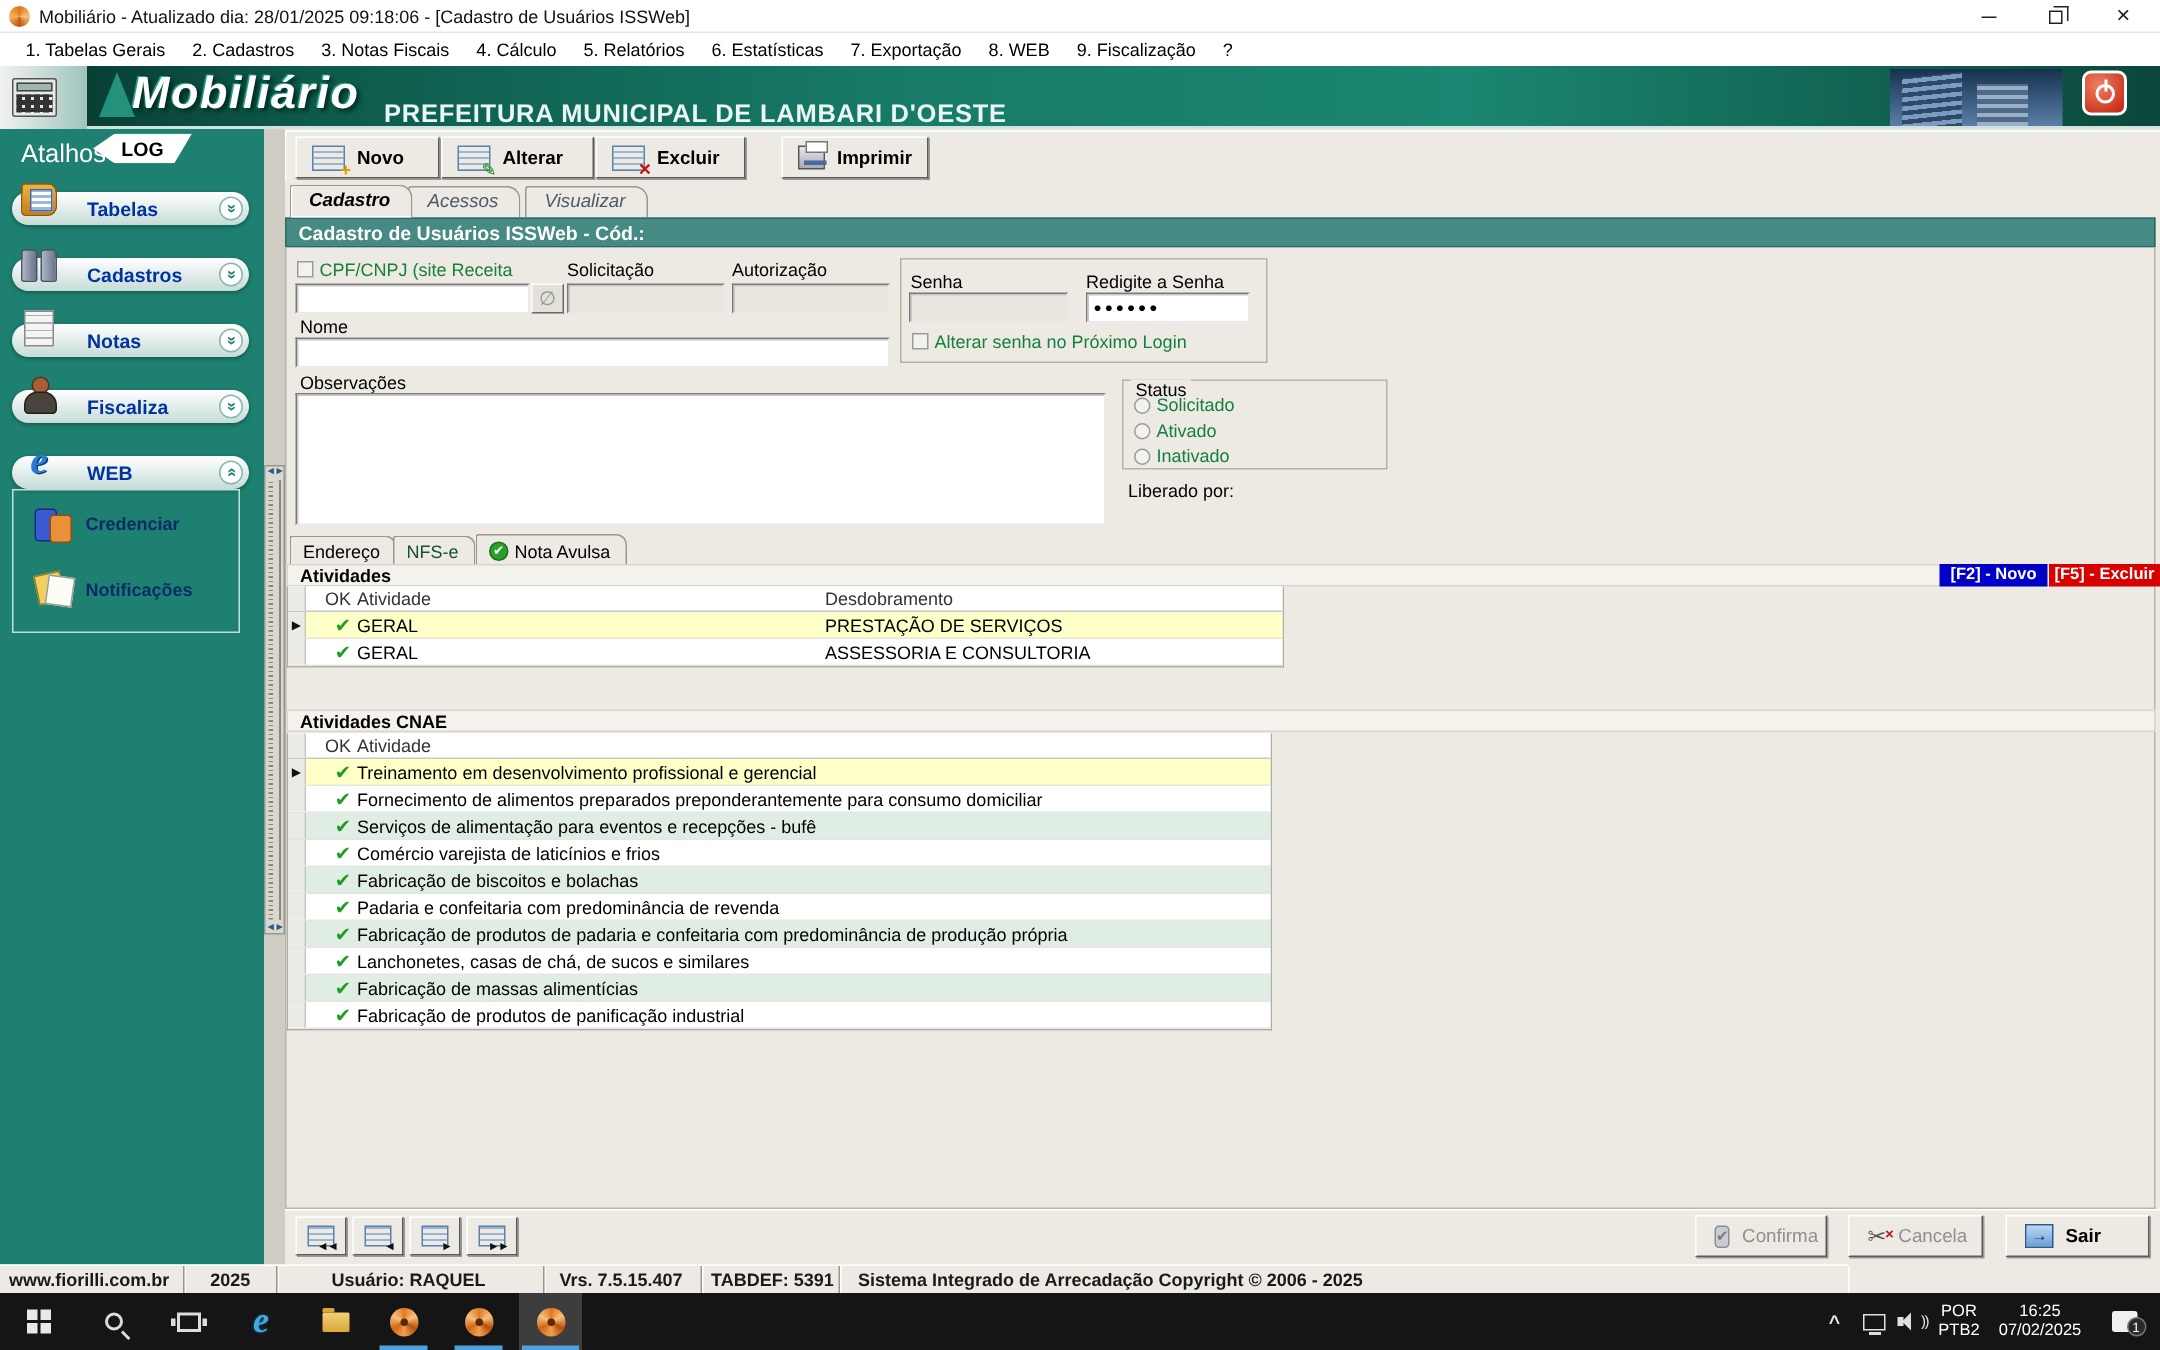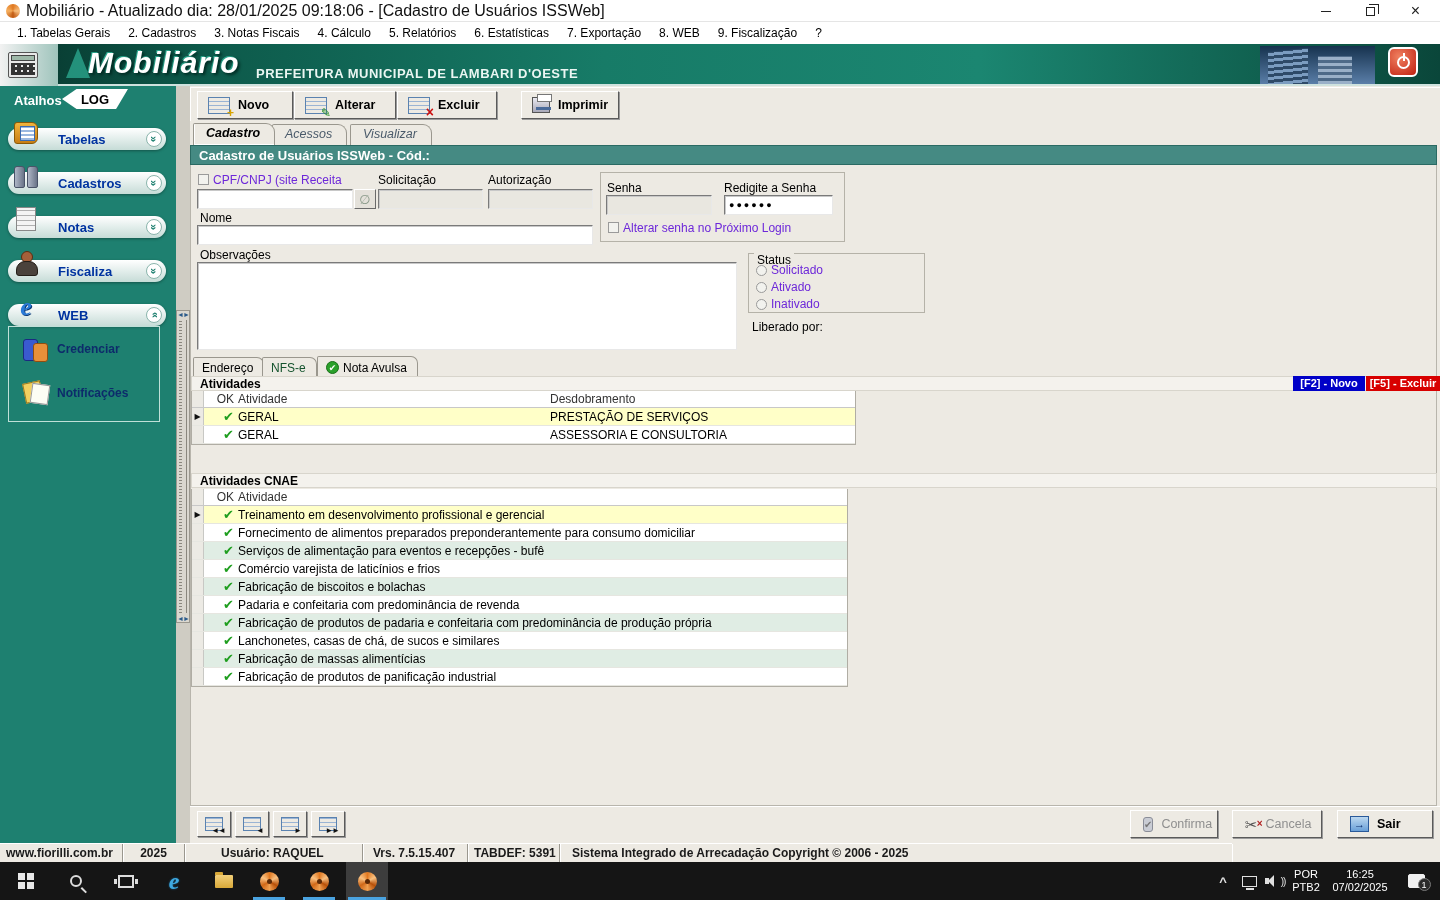--- a/index.html
+++ b/index.html
@@ -2,49 +2,49 @@
 <html><head>
 <meta charset="utf-8">
 <style>
   * { margin:0; padding:0; box-sizing:border-box; }
   html,body { width:1440px; height:900px; overflow:hidden; }
   body { font-family:"Liberation Sans","DejaVu Sans",sans-serif; font-size:12px; background:#EDEAE3; position:relative; color:#000; }
 
   
   .titlebar { position:absolute; left:0; top:0; width:1440px; height:22px; background:#fff; display:flex; align-items:center; padding-left:6px; border-bottom:1px solid #e5e5e5;}
   .appico { width:14px; height:14px; border-radius:50%; background:conic-gradient(#e07820,#f8c080,#c05810,#f6b060,#e07820); margin-right:6px; }
-  .ttext { font-size:16px; color:#111; }
+  .ttext { font-size:12px; color:#111; }
   .wbtn { position:absolute; top:0; width:45px; height:22px; display:flex; align-items:center; justify-content:center; color:#222; font-size:13px; }
   .minline { width:10px; height:1px; background:#222; }
   .restsq { width:9px; height:9px; border:1px solid #222; position:relative; background:#fff;}
   .restsq:before { content:""; position:absolute; left:2px; top:-4px; width:9px; height:9px; border:1px solid #222; border-left:none; border-bottom:none;}
 
   
   .menubar { position:absolute; left:0; top:22px; width:1440px; height:22px; background:#fff; display:flex; align-items:center; padding-left:8px; gap:0; }
   .menubar span { padding:2px 9px; cursor:default;text-align:right; }
 
   
   .banner { position:absolute; left:0; top:44px; width:1440px; height:42px; background:linear-gradient(90deg,#07352c 0%,#0d594a 14%,#177b67 42%,#1b8671 68%,#10604f 88%,#0a463a 100%); border-bottom:2px solid #cfe2de; }
   .calcwrap { position:absolute; left:0; top:0; width:58px; height:42px; background:linear-gradient(90deg,#f2f2f2,#9fc4bc); display:flex; align-items:center; }
   .calc { width:30px; height:26px; margin-left:8px; background:#e8e8e8; border:1px solid #555; border-radius:2px; padding:2px; }
   .calc .scr { width:100%; height:6px; background:#9db8a8; border:1px solid #444; margin-bottom:2px;}
   .calc .keys { width:100%; height:12px; background:repeating-linear-gradient(0deg,#333 0 3px,transparent 3px 5px), repeating-linear-gradient(90deg,#333 0 4px,transparent 4px 6px); }
   .logo { position:absolute; left:88px; top:2px; font-size:30px; font-weight:bold; font-style:italic; color:#fff; text-shadow:2px 2px 3px #002a22, -1px -1px 0 #2aa58c; letter-spacing:1px; }
   .logoA { position:absolute; left:66px; top:4px; width:0; height:0; border-left:12px solid transparent; border-right:12px solid transparent; border-bottom:30px solid #2aa58c; opacity:.8; }
-  .subtitle { position:absolute; left:256px; top:22px; color:#eaf6f2; font-size:13px; font-weight:bold; letter-spacing:.5px; }
+  .subtitle { position:absolute; left:256px; top:22px; color:#eaf6f2; font-size:17px; font-weight:bold; letter-spacing:.5px; }
   .buildings { position:absolute; right:65px; top:2px; width:115px; height:38px; background:linear-gradient(180deg,#16324e,#5a7ea8); overflow:hidden;}
   .buildings:before { content:""; position:absolute; left:8px; top:4px; width:40px; height:40px; background:repeating-linear-gradient(0deg,#7b9cc0 0 3px,#2e4a68 3px 6px); transform:skewY(-6deg);}
   .buildings:after { content:""; position:absolute; left:58px; top:10px; width:34px; height:34px; background:repeating-linear-gradient(0deg,#9ab0c8 0 3px,#4e6a88 3px 6px);}
   .powerbtn { position:absolute; right:22px; top:3px; width:30px; height:30px; border-radius:6px; background:radial-gradient(circle at 35% 30%,#f08060,#c02010); border:2px solid #fff; display:flex; align-items:center; justify-content:center; }
   .powerbtn .ring { width:13px; height:13px; border:2px solid #fff; border-radius:50%; position:relative;}
   .powerbtn .ring:before { content:""; position:absolute; left:4px; top:-5px; width:2px; height:8px; background:#fff; }
 
   
   .sidebar { position:absolute; left:0; top:86px; width:176px; height:757px; background:#1E8070; }
-  .atalhos { position:absolute; left:14px; top:7px; color:#fff; font-weight:bold; font-size:13px; }
+  .atalhos { position:absolute; left:14px; top:7px; color:#fff; font-weight:normal; font-size:17px; }
   .logbadge { position:absolute; left:62px; top:3px; width:66px; height:20px; background:#fff; clip-path:polygon(0 50%,22% 0,100% 0,82% 100%,22% 100%); display:flex; align-items:center; justify-content:center; font-weight:bold; font-size:13px; color:#000; box-shadow:1px 1px 2px #0a4a3e;}
   .side-item { position:absolute; left:8px; width:158px; height:22px; border-radius:11px; background:linear-gradient(180deg,#ffffff,#c6dcd7); display:flex; align-items:center; padding-left:50px; color:#0033A0; font-weight:bold; font-size:13px; box-shadow:0 1px 3px rgba(0,0,0,.35); cursor:pointer;}
   .side-ico { position:absolute; z-index:2; left:10px; width:32px; height:30px; display:flex; align-items:center; justify-content:center; }
   .chev { position:absolute; right:4px; top:3px; width:16px; height:16px; border-radius:50%; background:#fff; border:1px solid #8ab5ac; color:#1E8070; display:flex; align-items:center; justify-content:center; font-weight:bold; font-size:11px; }
   .chev span { transform:rotate(90deg); display:block; }
   .chev.up span { transform:rotate(-90deg); }
   .webbox { position:absolute; left:8px; top:240px; width:152px; height:96px; border:1px solid #bfe0d8; }
   .webchild { position:absolute; display:flex; align-items:center; gap:8px; color:#0d2b6b; font-weight:bold; font-size:12px; cursor:pointer; }
   
   .ic-book { width:24px; height:22px; background:linear-gradient(180deg,#f0b43c,#c87d14); border:1px solid #8a5a08; border-radius:3px 6px 6px 3px; position:relative;}
@@ -80,21 +80,21 @@
   .ic-print:after { content:""; position:absolute; left:3px; bottom:2px; width:15px; height:3px; background:#4a6a9a;}
 
   
   .tab { position:absolute; top:124px; height:21px; padding:2px 14px 0 12px; font-style:italic; font-size:12.5px; background:#EDEAE3; border:1px solid #9a978e; border-bottom:none; border-radius:2px 9px 0 0; color:#4a5a6a; cursor:pointer;}
   .tab.active { font-weight:bold; color:#000; z-index:3; height:22px; top:123px; box-shadow:1px -1px 0 #fff inset;}
 
   
   .formtitle { position:absolute; left:190px; top:145px; width:1247px; height:20px; background:#458A83; color:#fff; font-weight:bold; font-size:13px; line-height:20px; padding-left:8px; border:1px solid #2a6a63; }
   .formarea { position:absolute; left:190px; top:165px; width:1247px; height:641px; background:#EDEAE3; border:1px solid #b8b5ac; border-top:none; }
   .flabel { position:absolute; font-size:12px; color:#000; }
-  .flabel.dis { color:#6d28d9; }
+  .flabel.dis { color:#15803d; }
   .inputbx { position:absolute; height:20px; background:#fff; border:1px solid; border-color:#7a7a7a #e8e8e8 #e8e8e8 #7a7a7a; box-shadow:inset 1px 1px 0 #c8c8c8; font-size:12px; padding:2px 4px;}
   .inputbx.dis { background:#e9e7e0; }
   .chk { position:absolute; width:11px; height:11px; background:#f2f2ee; border:1px solid #9a9a9a; }
   .smallbtn { position:absolute; width:22px; height:20px; background:#e4e1da; border:1px solid; border-color:#fff #6a6a6a #6a6a6a #fff; display:flex; align-items:center; justify-content:center; color:#8a9a8a; font-size:13px; cursor:pointer;}
   .groupbx { position:absolute; border:1px solid #b5b2a8; }
   .radio { position:absolute; width:11px; height:11px; border-radius:50%; background:#f2f2ee; border:1px solid #9a9a9a;}
   .pwd { letter-spacing:2px; font-size:9px; line-height:15px; }
 
   
   .stab { position:absolute; top:357px; height:19px; padding:2px 10px 0 8px; font-size:12px; background:#EDEAE3; border:1px solid #9a978e; border-bottom:none; border-radius:2px 7px 0 0; color:#000; cursor:pointer; display:flex; align-items:center; gap:4px;}

